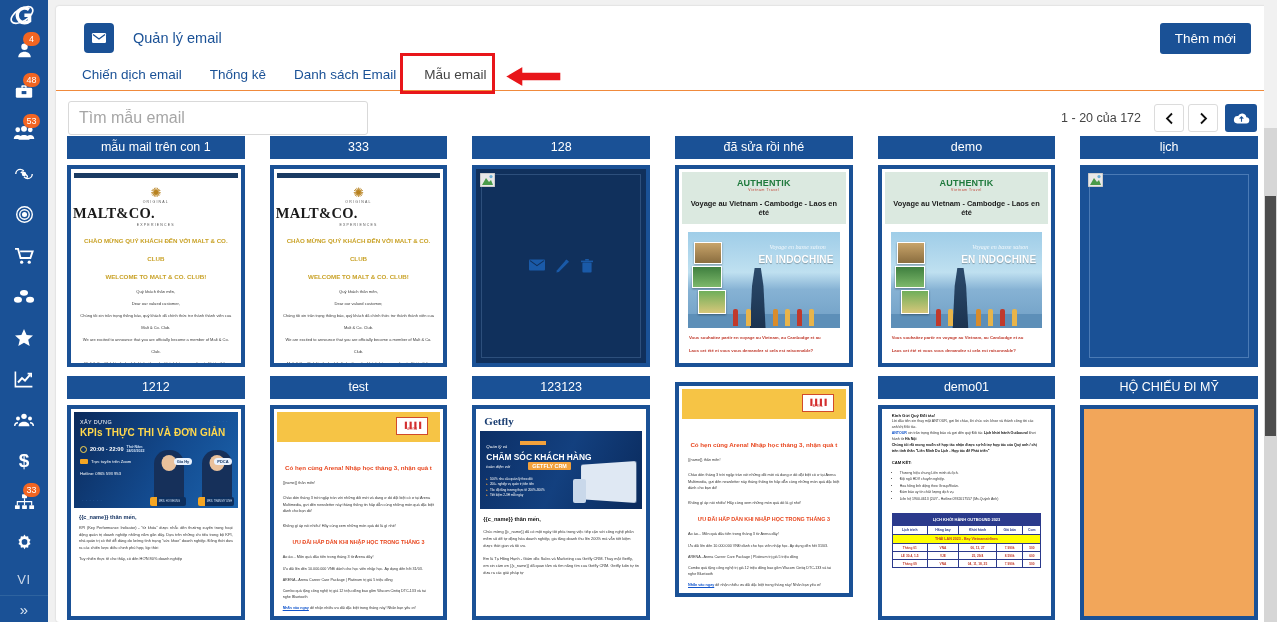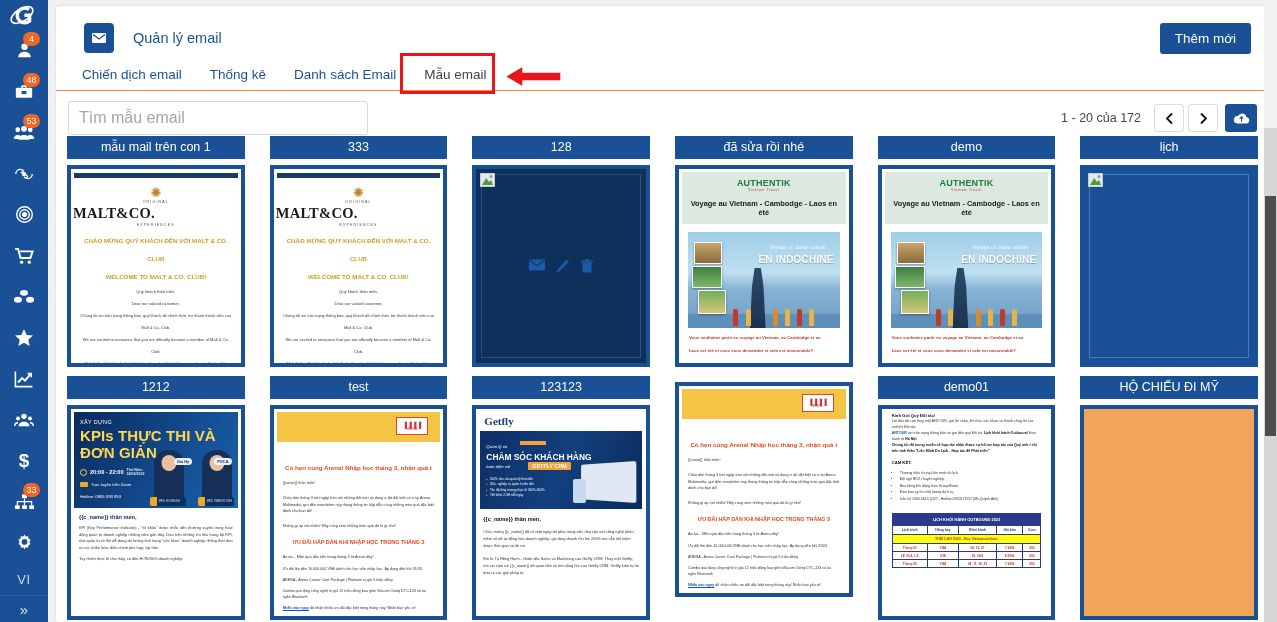--- a/index.html
+++ b/index.html
@@ -414,21 +414,21 @@
   
   .kpi { width:100%; height:100%; background:#fff; padding: 3px; }
   .kpi-banner {
     height: 96px;
     background: linear-gradient(120deg, #0b2a5b 0%, #134a8e 55%, #1b63ad 100%);
     position: relative;
     overflow: hidden;
     padding: 7px 6px;
   }
   .kpi-b1 { color: #ffffff; font-size: 5.4px; letter-spacing: .4px; }
-  .kpi-b2 { color: #ffd84d; font-weight: bold; font-size: 15px; margin-top: 2px; letter-spacing: .1px; }
+  .kpi-b2 { color: #ffd84d; font-weight: bold; font-size: 10px; margin-top: 2px; letter-spacing: .1px; }
   .kpi-time {
     margin-top: 7px; display: flex; align-items: center; gap: 3px;
     color: #ffffff; font-size: 5.6px; font-weight: bold;
   }
   .kpi-dot { width: 7px; height: 7px; border: 1px solid #ffd84d; border-radius: 50%; }
   .kpi-date { color: #cfe0f5; font-size: 3.6px; line-height: 4.4px; }
   .kpi-zoom {
     margin-top: 5px; color: #fff; font-size: 4.2px; display:flex; align-items:center; gap:3px;
   }
   .kpi-zoom .zb { width: 8px; height: 5px; background:#f5a623; border-radius:1px; }

